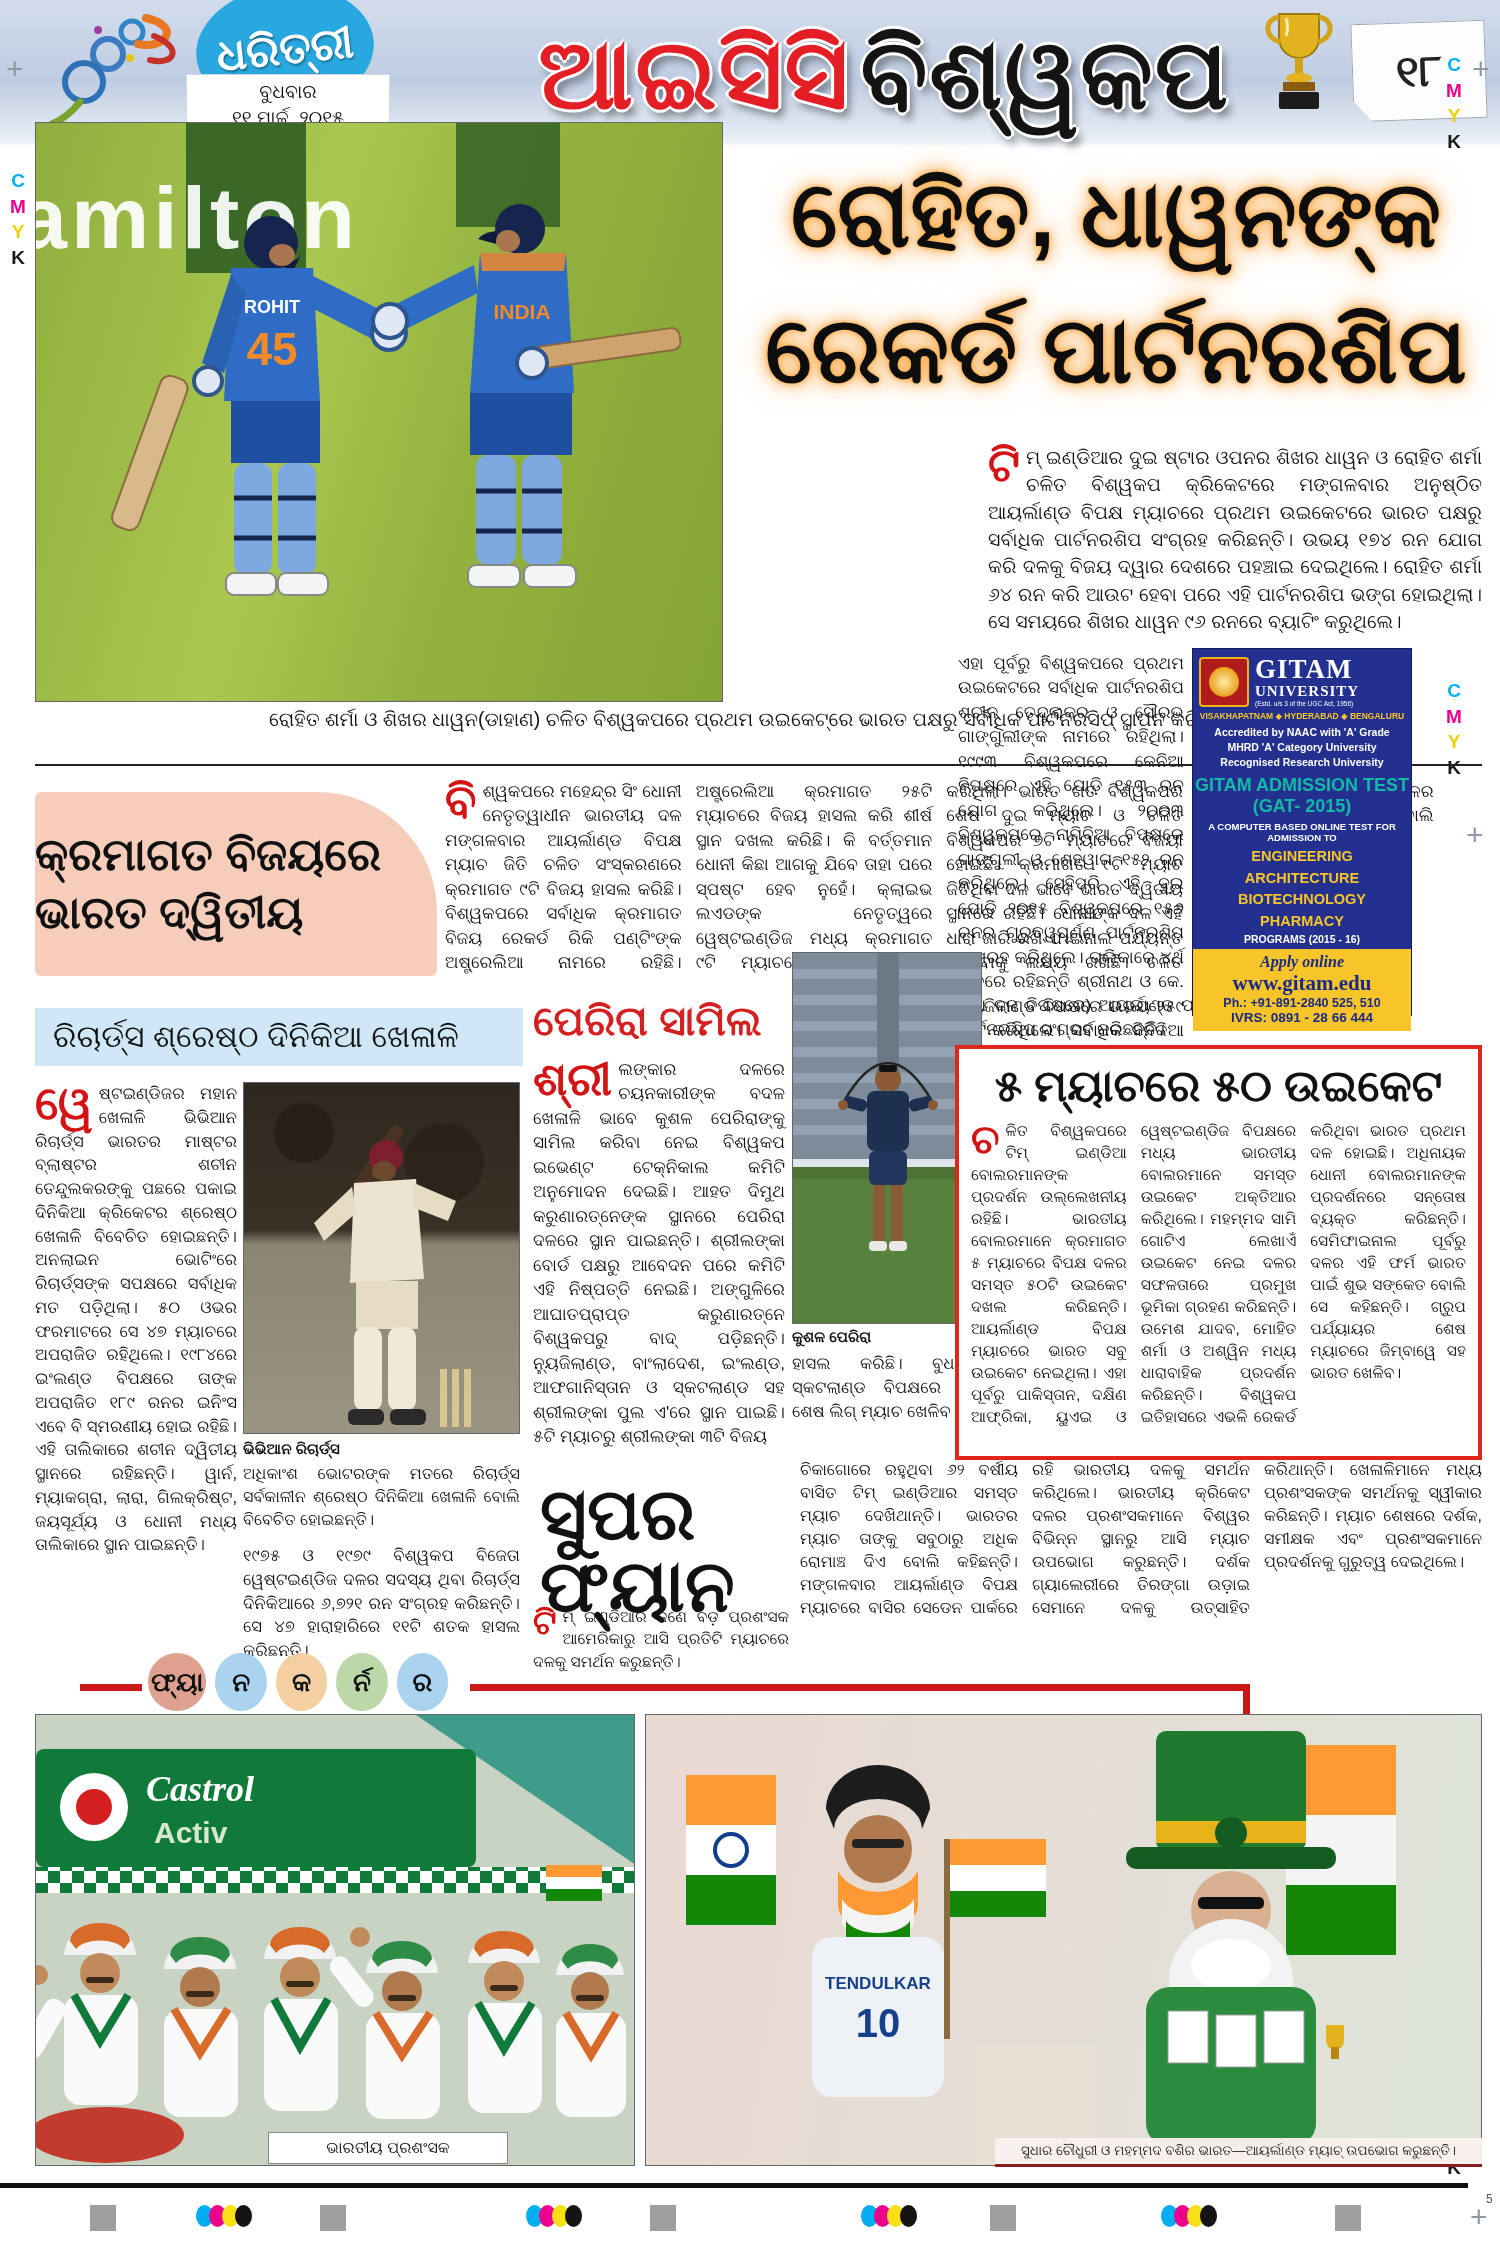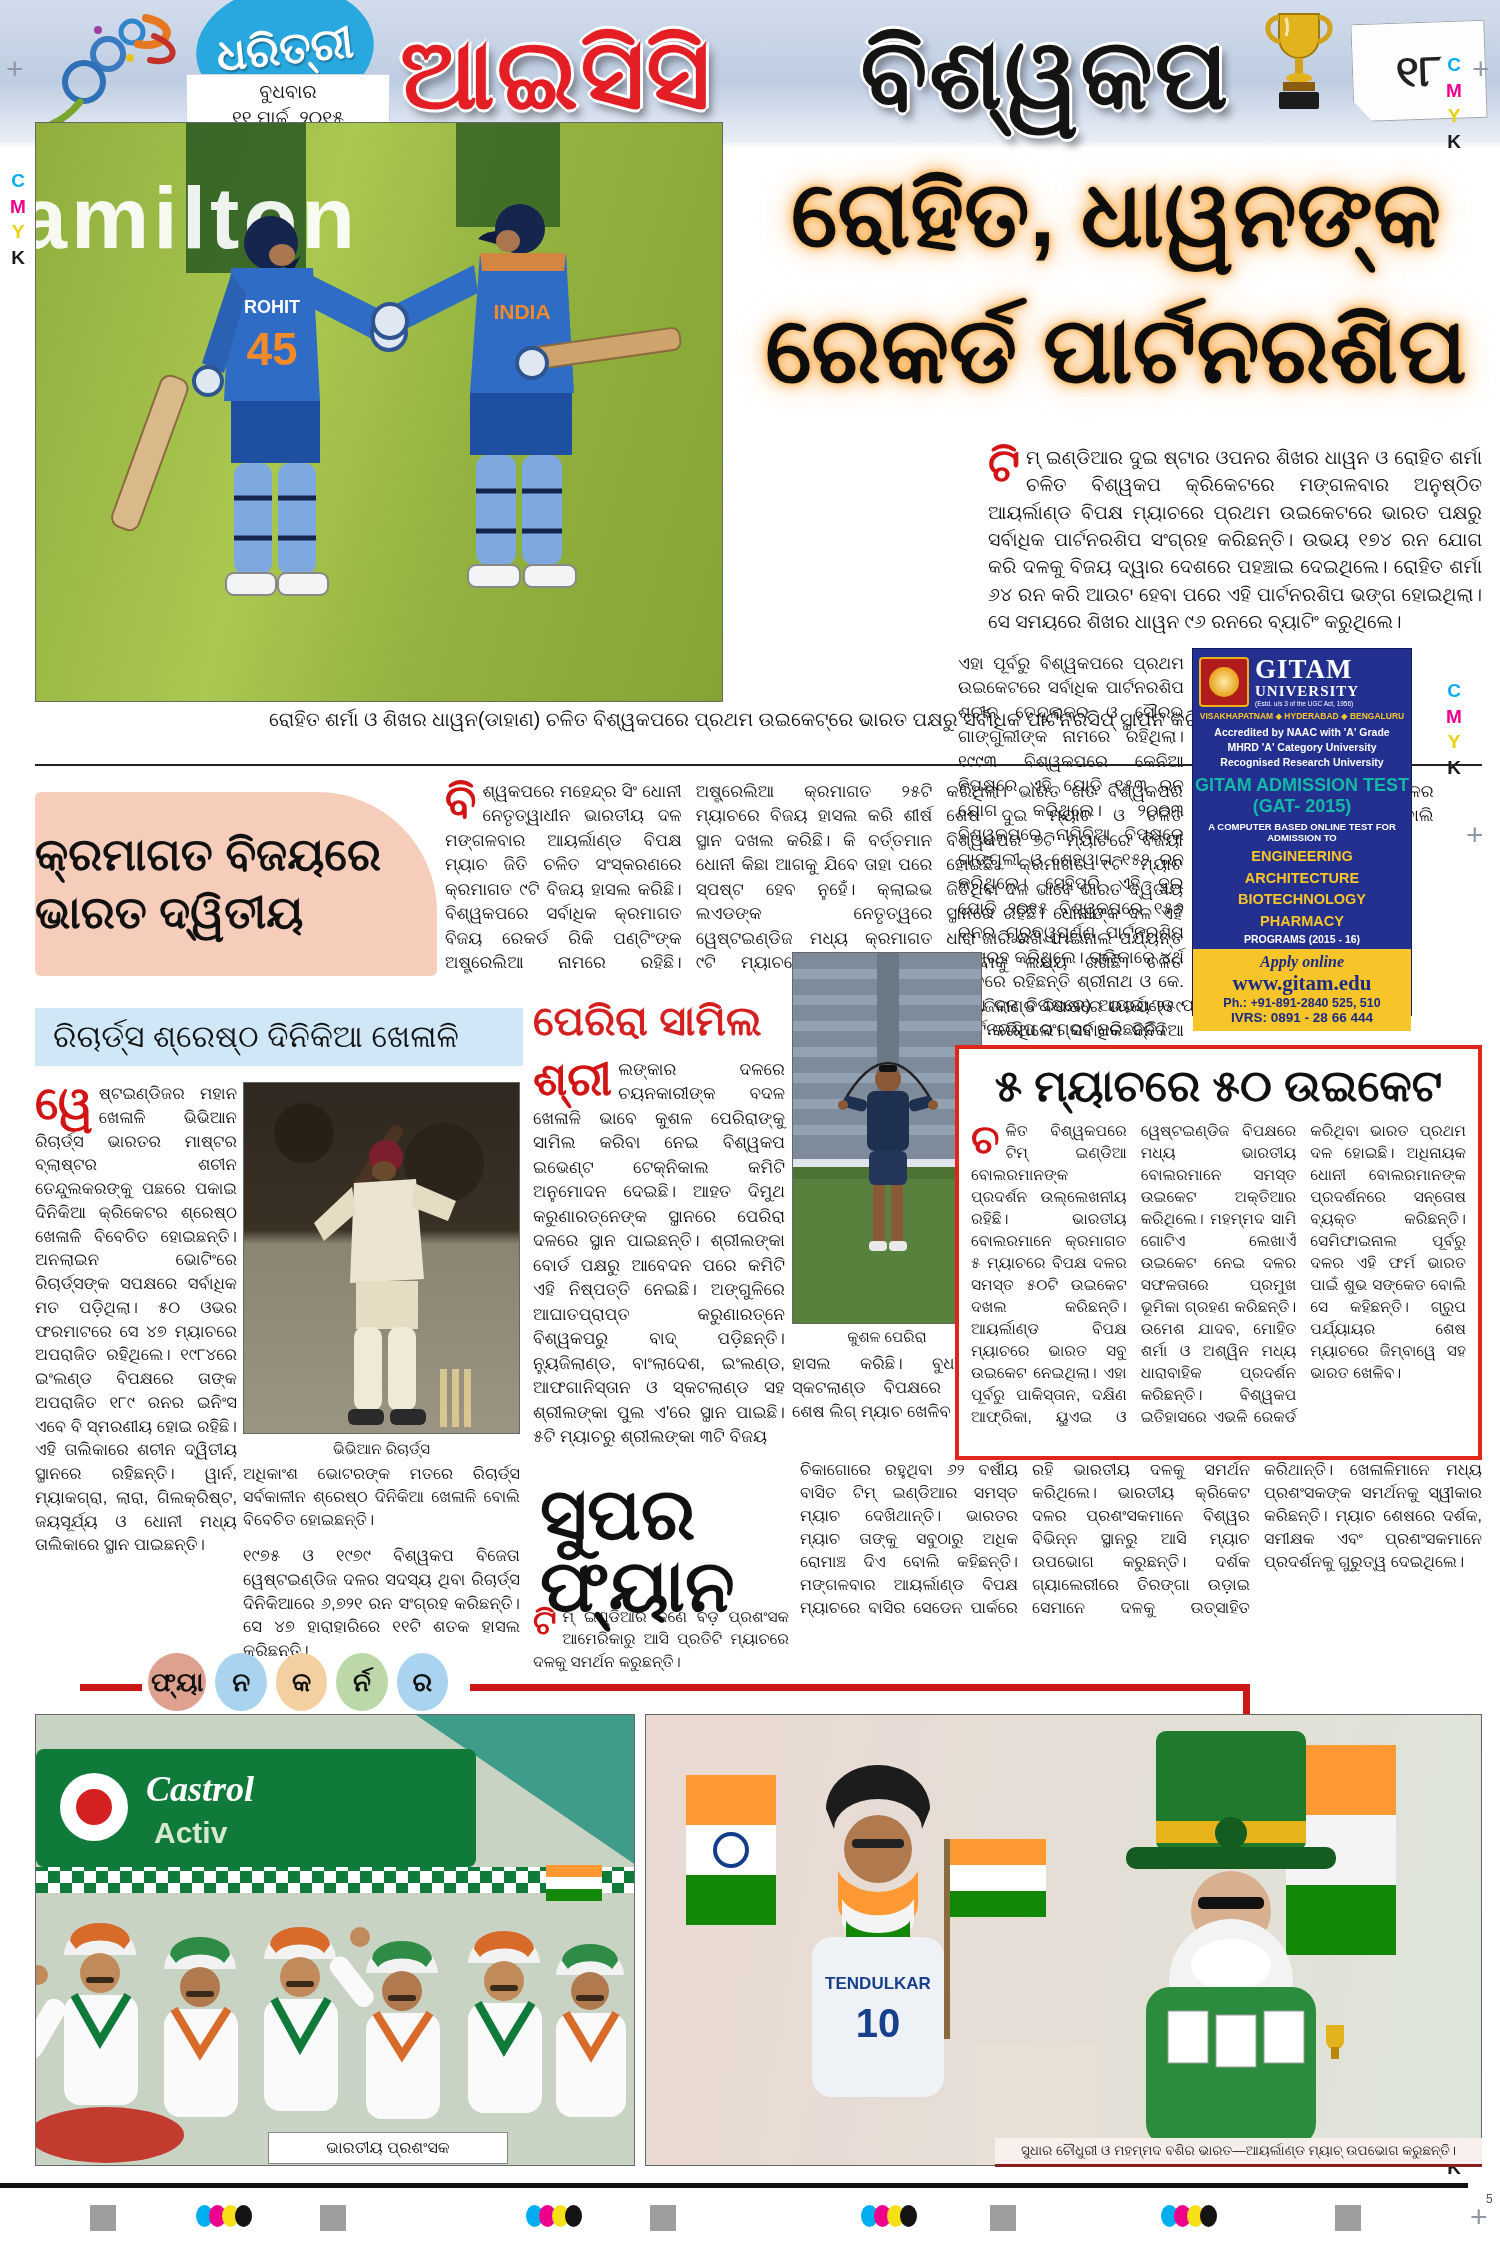--- a/index.html
+++ b/index.html
@@ -8,21 +8,21 @@
   .abs{position:absolute;}
 
   
   .masthead{left:0;top:0;width:1500px;height:148px;
     background:linear-gradient(#d2dcec 0%,#bfcde2 55%,#e9eef6 95%,#ffffff 100%);}
   .brand-blob{left:196px;top:-14px;width:178px;height:126px;background:#29a8e0;
     border-radius:50%;transform:rotate(-6deg);display:flex;align-items:center;justify-content:center;}
   .brand-blob span{color:#fff;font-size:44px;font-weight:bold;text-shadow:1px 2px 2px rgba(0,0,0,.35);}
   .date-box{left:186px;top:74px;width:204px;height:56px;background:#fff;border:1px solid #cfd6e2;
     text-align:center;font-size:19px;line-height:1.35;padding-top:4px;box-sizing:border-box;}
-  .main-title{left:400px;top:8px;width:830px;height:134px;display:flex;align-items:center;justify-content:space-between;gap:10px;}
+  .main-title{left:400px;top:8px;width:830px;height:134px;display:flex;align-items:center;justify-content:flex-end;gap:10px;}
   .main-title .t{font-size:98px;font-weight:800;letter-spacing:2px;
      text-shadow:-3px 0 0 #fff,3px 0 0 #fff,0 -3px 0 #fff,0 3px 0 #fff,5px 7px 8px rgba(0,0,0,.45);}
   .main-title .red{color:#e31e24;}
   .main-title .blk{color:#141414;}
   .pageflip{left:1352px;top:22px;width:132px;height:96px;background:#fdfdfd;border:1px solid #9aa3ad;
     box-shadow:3px 4px 6px rgba(0,0,0,.35);transform:rotate(-2deg);
     clip-path:polygon(0 0,100% 0,100% 100%,14% 100%,0 78%);
     display:flex;align-items:center;justify-content:center;}
   .pageflip span{font-size:44px;font-weight:bold;color:#222;}
 
@@ -75,21 +75,21 @@
   .g-web{font-family:"Liberation Serif",serif;font-size:21px;font-weight:800;}
   .g-ph{font-size:12.5px;font-weight:bold;}
   .g-ivrs{font-size:13.5px;font-weight:800;}
 
   
   .rich-head{left:35px;top:1008px;width:488px;height:58px;background:#cfe7f7;
      display:flex;align-items:center;}
   .rich-head div{font-size:31px;font-weight:normal;padding-left:18px;}
   .rich-photo{left:243px;top:1082px;width:277px;height:352px;
      background:linear-gradient(#2f2820 0%,#3a3125 42%,#8a8472 46%,#9a9483 100%);}
-  .small-cap{font-size:15px;text-align:center;}
+  .small-cap{font-size:15px;font-weight:bold;}
   .perera-head{left:533px;top:998px;width:255px;height:54px;color:#d42020;font-size:41px;font-weight:800;}
   .perera-photo{left:792px;top:952px;width:190px;height:372px;background:#8596a6;}
   .wick-box{left:955px;top:1045px;width:527px;height:415px;border:4px solid #e0261b;box-sizing:border-box;background:#fff;}
   .wick-title{font-size:44px;font-weight:800;text-align:center;padding:12px 0 8px 0;}
 
   
   .sf-title{left:540px;top:1478px;width:250px;height:124px;font-size:72px;font-weight:800;line-height:1.0;}
   .fan-circles{left:148px;top:1650px;width:300px;height:64px;display:flex;gap:9px;align-items:center;}
   .fan-circles .fc{width:58px;height:58px;border-radius:50%;display:flex;align-items:center;justify-content:center;
       font-size:26px;font-weight:bold;color:#111;}

